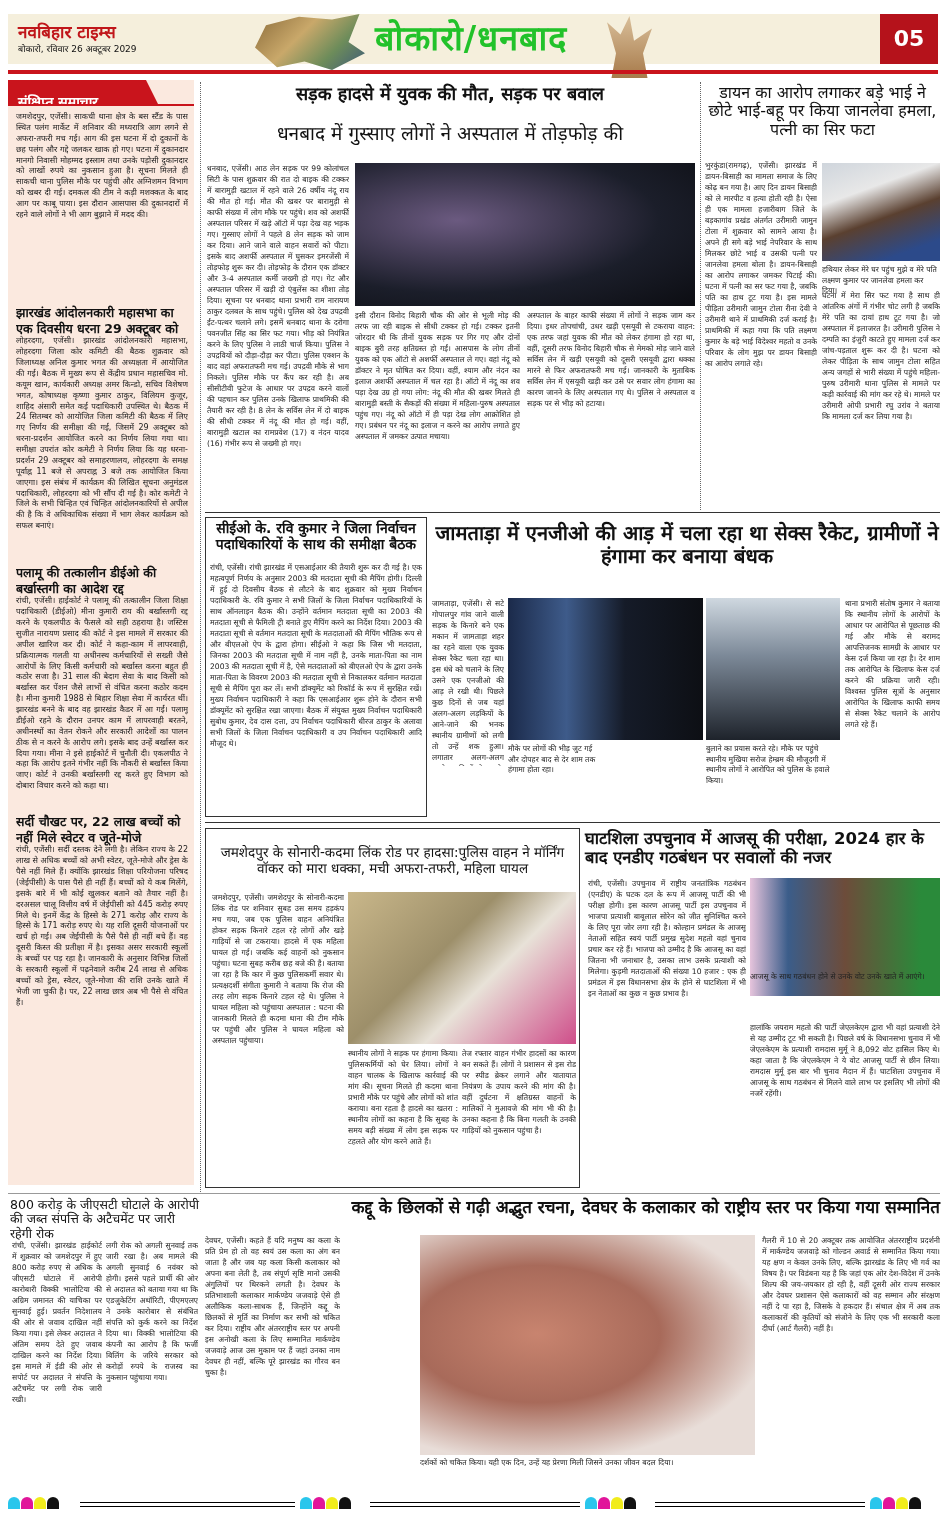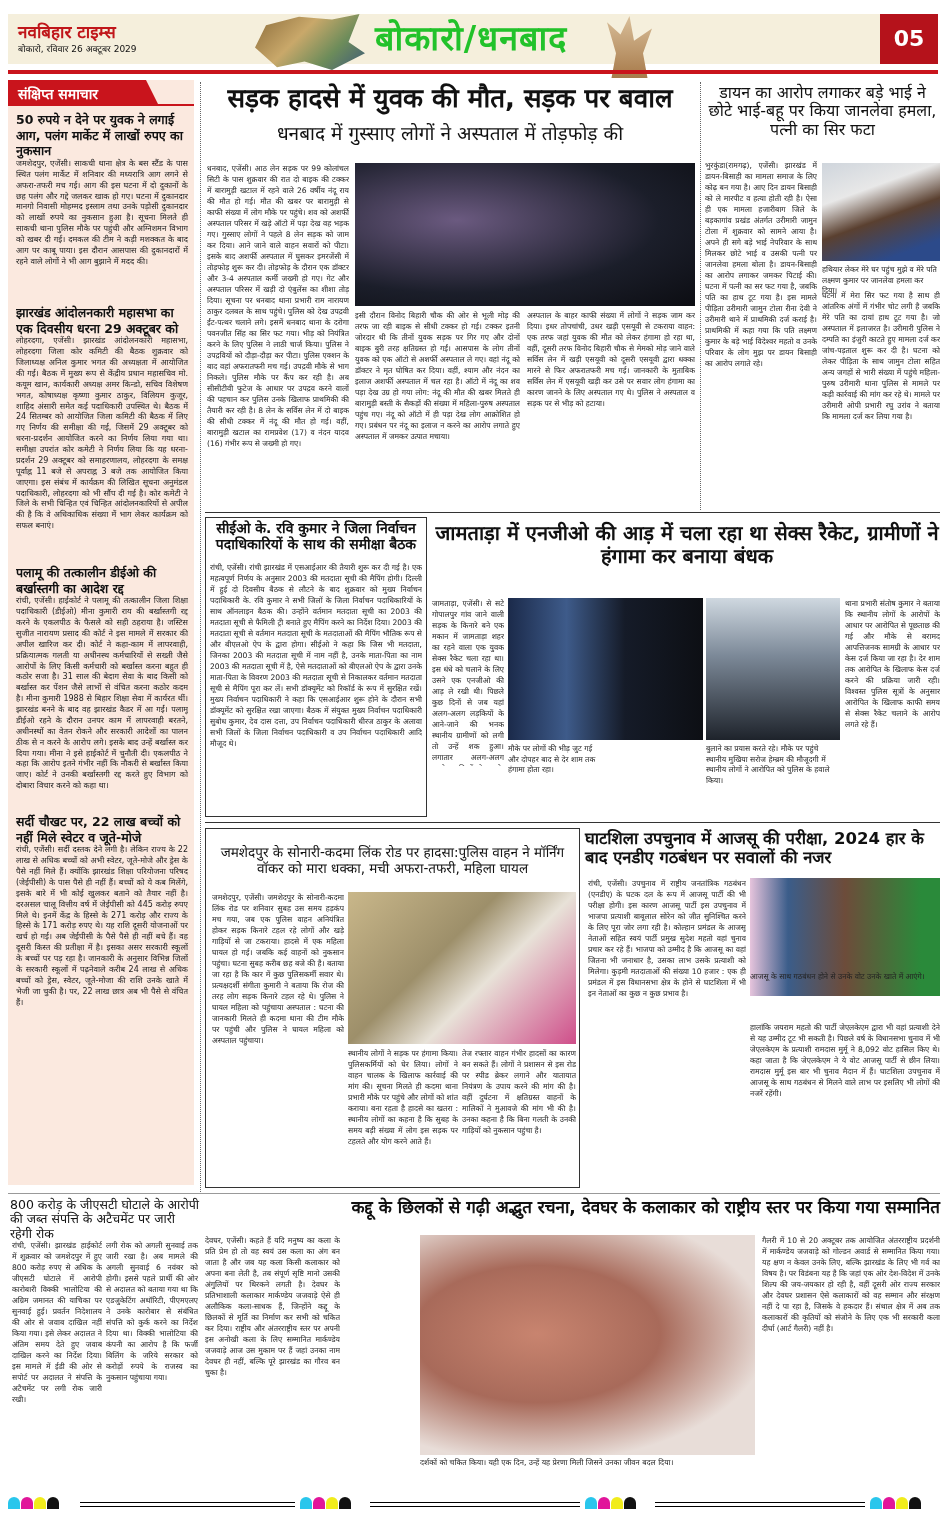--- a/index.html
+++ b/index.html
@@ -7,21 +7,21 @@
   .abs { position: absolute; }
   .masthead { left: 8px; top: 14px; width: 930px; height: 50px; background: #f5efdc; }
   .paper-name { left: 18px; top: 20px; font-size: 17px; font-weight: bold; color: #c0161a; }
   .paper-date { left: 18px; top: 42px; font-size: 9px; color: #111; }
   .map-art { left: 255px; top: 14px; width: 110px; height: 56px; background: linear-gradient(135deg,#8a6b3a,#c9a86a 40%,#6d8c5a 70%,#3d5a7a); clip-path: polygon(10% 20%,40% 5%,70% 10%,95% 0%,85% 50%,100% 70%,70% 100%,45% 85%,20% 95%,0% 60%); }
   .section-title { left: 375px; top: 14px; font-size: 34px; font-weight: bold; color: #22c22a; letter-spacing: 1px; }
   .statue-art { left: 580px; top: 16px; width: 90px; height: 62px; background: linear-gradient(180deg,#d9bf9a,#a77a4a); clip-path: polygon(30% 10%,45% 30%,55% 0%,60% 40%,80% 20%,70% 60%,75% 100%,35% 100%,40% 60%); }
   .page-num { left: 880px; top: 14px; width: 58px; height: 50px; background: #b5121b; color: #fff; font-size: 22px; font-weight: bold; text-align: center; line-height: 50px; }
   .red-rule { left: 8px; top: 70px; width: 930px; height: 4px; background: #c9141c; }
   .sidebar { left: 8px; top: 80px; width: 186px; height: 1105px; background: #fbe9df; }
-  .sidebar-head { left: 8px; top: 80px; width: 150px; height: 24px; background: #c9141c; color: #fff; font-size: 14px; font-weight: bold; padding: 4px 10px; clip-path: polygon(0 0,92% 0,100% 100%,0 100%); }
+  .sidebar-head { left: 8px; top: 80px; width: 150px; height: 24px; background: #c9141c; color: #fff; font-size: 14px; font-weight: bold; padding: 12px 10px; clip-path: polygon(0 0,92% 0,100% 100%,0 100%); }
   .sidebar-rule { left: 8px; top: 104px; width: 186px; height: 2px; background: #c9141c; }
   .brief-h { font-size: 12.5px; font-weight: bold; line-height: 1.25; color: #111; }
   .brief-b { font-size: 8px; line-height: 1.36; color: #222; text-align: justify; }
   .brief { position: absolute; left: 16px; width: 172px; }
   .dotted { border-left: 1px dotted #666; }
   .main-h { font-weight: bold; color: #111; text-align: center; line-height: 1.15; }
   .sub-h { color: #111; text-align: center; }
   .body-col { position: absolute; font-size: 7.6px; line-height: 1.45; text-align: justify; color: #222; overflow: hidden; }
   .photo { position: absolute; overflow: hidden; }
   .caption { position: absolute; font-size: 7.6px; line-height: 1.4; color: #222; }
@@ -41,39 +41,38 @@
 <div class="abs section-title">बोकारो/धनबाद</div>
 <div class="abs statue-art"></div>
 <div class="abs page-num">05</div>
 <div class="abs red-rule"></div>
 
 <div class="abs sidebar"></div>
 <div class="abs sidebar-head">संक्षिप्त समाचार</div>
 <div class="abs sidebar-rule"></div>
 
 <div class="brief" style="top:112px;height:185px;overflow:hidden;">
-  <div class="brief-h">50 रुपये न देने पर युवक ने लगाई आग, पलंग मार्केट में लाखों रुपए का नुकसान</div>
   <div class="brief-b">जमशेदपुर, एजेंसी। साकची थाना क्षेत्र के बस स्टैंड के पास स्थित पलंग मार्केट में शनिवार की मध्यरात्रि आग लगने से अफरा-तफरी मच गई। आग की इस घटना में दो दुकानों के छह पलंग और गद्दे जलकर खाक हो गए। घटना में दुकानदार मानगो निवासी मोहम्मद इस्लाम तथा उनके पड़ोसी दुकानदार को लाखों रुपये का नुकसान हुआ है। सूचना मिलते ही साकची थाना पुलिस मौके पर पहुंची और अग्निशमन विभाग को खबर दी गई। दमकल की टीम ने कड़ी मशक्कत के बाद आग पर काबू पाया। इस दौरान आसपास की दुकानदारों में रहने वाले लोगों ने भी आग बुझाने में मदद की।</div>
 </div>
 <div class="brief" style="top:305px;height:250px;overflow:hidden;">
   <div class="brief-h">झारखंड आंदोलनकारी महासभा का एक दिवसीय धरना 29 अक्टूबर को</div>
   <div class="brief-b">लोहरदगा, एजेंसी। झारखंड आंदोलनकारी महासभा, लोहरदगा जिला कोर कमिटी की बैठक शुक्रवार को जिलाध्यक्ष अनिल कुमार भगत की अध्यक्षता में आयोजित की गई। बैठक में मुख्य रूप से केंद्रीय प्रधान महासचिव मो. कयूम खान, कार्यकारी अध्यक्ष अमर किन्डो, सचिव विशेषण भगत, कोषाध्यक्ष कृष्णा कुमार ठाकुर, विलियम कुजूर, शाहिद अंसारी समेत कई पदाधिकारी उपस्थित थे। बैठक में 24 सितम्बर को आयोजित जिला कमिटी की बैठक में लिए गए निर्णय की समीक्षा की गई, जिसमें 29 अक्टूबर को धरना-प्रदर्शन आयोजित करने का निर्णय लिया गया था। समीक्षा उपरांत कोर कमेटी ने निर्णय लिया कि यह धरना-प्रदर्शन 29 अक्टूबर को समाहरणालय, लोहरदगा के समक्ष पूर्वाह्न 11 बजे से अपराह्न 3 बजे तक आयोजित किया जाएगा। इस संबंध में कार्यक्रम की लिखित सूचना अनुमंडल पदाधिकारी, लोहरदगा को भी सौंप दी गई है। कोर कमेटी ने जिले के सभी चिन्हित एवं चिन्हित आंदोलनकारियों से अपील की है कि वे अधिकाधिक संख्या में भाग लेकर कार्यक्रम को सफल बनाएं।</div>
 </div>
 <div class="brief" style="top:565px;height:262px;overflow:hidden;">
   <div class="brief-h">पलामू की तत्कालीन डीईओ की बर्खास्तगी का आदेश रद्द</div>
   <div class="brief-b">रांची, एजेंसी। हाईकोर्ट ने पलामू की तत्कालीन जिला शिक्षा पदाधिकारी (डीईओ) मीना कुमारी राय की बर्खास्तगी रद्द करने के एकलपीठ के फैसले को सही ठहराया है। जस्टिस सुजीत नारायण प्रसाद की कोर्ट ने इस मामले में सरकार की अपील खारिज कर दी। कोर्ट ने कहा-काम में लापरवाही, प्रक्रियात्मक गलती या अधीनस्थ कर्मचारियों से सख्ती जैसे आरोपों के लिए किसी कर्मचारी को बर्खास्त करना बहुत ही कठोर सजा है। 31 साल की बेदाग सेवा के बाद किसी को बर्खास्त कर पेंशन जैसे लाभों से वंचित करना कठोर कदम है। मीना कुमारी 1988 से बिहार शिक्षा सेवा में कार्यरत थीं। झारखंड बनने के बाद वह झारखंड कैडर में आ गईं। पलामू डीईओ रहने के दौरान उनपर काम में लापरवाही बरतने, अधीनस्थों का वेतन रोकने और सरकारी आदेशों का पालन ठीक से न करने के आरोप लगे। इसके बाद उन्हें बर्खास्त कर दिया गया। मीना ने इसे हाईकोर्ट में चुनौती दी। एकलपीठ ने कहा कि आरोप इतने गंभीर नहीं कि नौकरी से बर्खास्त किया जाए। कोर्ट ने उनकी बर्खास्तगी रद्द करते हुए विभाग को दोबारा विचार करने को कहा था।</div>
 </div>
 <div class="brief" style="top:814px;height:345px;overflow:hidden;">
   <div class="brief-h">सर्दी चौखट पर, 22 लाख बच्चों को नहीं मिले स्वेटर व जूते-मोजे</div>
   <div class="brief-b">रांची, एजेंसी। सर्दी दस्तक देने लगी है। लेकिन राज्य के 22 लाख से अधिक बच्चों को अभी स्वेटर, जूते-मोजे और ड्रेस के पैसे नहीं मिले हैं। क्योंकि झारखंड शिक्षा परियोजना परिषद (जेईपीसी) के पास पैसे ही नहीं हैं। बच्चों को ये कब मिलेंगे, इसके बारे में भी कोई खुलकर बताने को तैयार नहीं है। दरअसल चालू वित्तीय वर्ष में जेईपीसी को 445 करोड़ रुपए मिले थे। इनमें केंद्र के हिस्से के 271 करोड़ और राज्य के हिस्से के 171 करोड़ रुपए थे। यह राशि दूसरी योजनाओं पर खर्च हो गई। अब जेईपीसी के पैसे पैसे ही नहीं बचे हैं। वह दूसरी किस्त की प्रतीक्षा में है। इसका असर सरकारी स्कूलों के बच्चों पर पड़ रहा है। जानकारी के अनुसार विभिन्न जिलों के सरकारी स्कूलों में पढ़नेवाले करीब 24 लाख से अधिक बच्चों को ड्रेस, स्वेटर, जूते-मोजा की राशि उनके खाते में भेजी जा चुकी है। पर, 22 लाख छात्र अब भी पैसे से वंचित हैं।</div>
 </div>
 
 <div class="abs dotted" style="left:200px;top:82px;height:1110px;"></div>
 
-<div class="abs main-h" style="left:205px;top:84px;width:490px;font-size:26px;">सड़क हादसे में युवक की मौत, सड़क पर बवाल</div>
+<div class="abs main-h" style="left:205px;top:84px;width:490px;font-size:18px;">सड़क हादसे में युवक की मौत, सड़क पर बवाल</div>
 <div class="abs sub-h" style="left:205px;top:120px;width:490px;font-size:19px;">धनबाद में गुस्साए लोगों ने अस्पताल में तोड़फोड़ की</div>
 <div class="body-col" style="left:207px;top:163px;width:142px;height:340px;">धनबाद, एजेंसी। आठ लेन सड़क पर 99 कोलांचल सिटी के पास शुक्रवार की रात दो बाइक की टक्कर में बारामुड़ी खटाल में रहने वाले 26 वर्षीय नंदू राय की मौत हो गई। मौत की खबर पर बारामुड़ी से काफी संख्या में लोग मौके पर पहुंचे। शव को अशर्फी अस्पताल परिसर में खड़े ऑटो में पड़ा देख वह भड़क गए। गुस्साए लोगों ने पहले 8 लेन सड़क को जाम कर दिया। आने जाने वाले वाहन सवारों को पीटा। इसके बाद अशर्फी अस्पताल में घुसकर इमरजेंसी में तोड़फोड़ शुरू कर दी। तोड़फोड़ के दौरान एक डॉक्टर और 3-4 अस्पताल कर्मी जख्मी हो गए। गेट और अस्पताल परिसर में खड़ी दो एंबुलेंस का शीशा तोड़ दिया। सूचना पर धनबाद थाना प्रभारी राम नारायण ठाकुर दलबल के साथ पहुंचे। पुलिस को देख उपद्रवी ईंट-पत्थर चलाने लगे। इसमें धनबाद थाना के दरोगा पवनजीत सिंह का सिर फट गया। भीड़ को नियंत्रित करने के लिए पुलिस ने लाठी चार्ज किया। पुलिस ने उपद्रवियों को दौड़ा-दौड़ा कर पीटा। पुलिस एक्शन के बाद वहां अफरातफरी मच गई। उपद्रवी मौके से भाग निकले। पुलिस मौके पर कैंप कर रही है। अब सीसीटीवी फुटेज के आधार पर उपद्रव करने वालों की पहचान कर पुलिस उनके खिलाफ प्राथमिकी की तैयारी कर रही है। 8 लेन के सर्विस लेन में दो बाइक की सीधी टक्कर में नंदू की मौत हो गई। वहीं, बारामुड़ी खटाल का रामप्रवेश (17) व नंदन यादव (16) गंभीर रूप से जख्मी हो गए।</div>
 <div class="photo" style="left:355px;top:163px;width:340px;height:143px;background:radial-gradient(ellipse at 30% 40%,#6b5a80,#1b1e2a 60%,#0c0d12);"></div>
 <div class="body-col" style="left:355px;top:310px;width:165px;height:195px;">इसी दौरान विनोद बिहारी चौक की ओर से भूली मोड़ की तरफ जा रही बाइक से सीधी टक्कर हो गई। टक्कर इतनी जोरदार थी कि तीनों युवक सड़क पर गिर गए और दोनों बाइक बुरी तरह क्षतिग्रस्त हो गईं। आसपास के लोग तीनों युवक को एक ऑटो से अशर्फी अस्पताल ले गए। वहां नंदू को डॉक्टर ने मृत घोषित कर दिया। वहीं, श्याम और नंदन का इलाज अशर्फी अस्पताल में चल रहा है। ऑटो में नंदू का शव पड़ा देख उग्र हो गया लोग: नंदू की मौत की खबर मिलते ही बारामुड़ी बस्ती के सैकड़ों की संख्या में महिला-पुरुष अस्पताल पहुंच गए। नंदू को ऑटो में ही पड़ा देख लोग आक्रोशित हो गए। प्रबंधन पर नंदू का इलाज न करने का आरोप लगाते हुए अस्पताल में जमकर उत्पात मचाया।</div>
 <div class="body-col" style="left:527px;top:310px;width:168px;height:195px;">अस्पताल के बाहर काफी संख्या में लोगों ने सड़क जाम कर दिया। इधर तोपचांची, उधर खड़ी एसयूवी से टकराया वाहन: एक तरफ जहां युवक की मौत को लेकर हंगामा हो रहा था, वहीं, दूसरी तरफ विनोद बिहारी चौक से मेमको मोड़ जाने वाले सर्विस लेन में खड़ी एसयूवी को दूसरी एसयूवी द्वारा धक्का मारने से फिर अफरातफरी मच गई। जानकारी के मुताबिक सर्विस लेन में एसयूवी खड़ी कर उसे पर सवार लोग हंगामा का कारण जानने के लिए अस्पताल गए थे। पुलिस ने अस्पताल व सड़क पर से भीड़ को हटाया।</div>
 
 <div class="abs dotted" style="left:700px;top:82px;height:428px;"></div>
 <div class="abs main-h" style="left:705px;top:84px;width:235px;font-size:16px;font-weight:normal;">डायन का आरोप लगाकर बड़े भाई ने छोटे भाई-बहू पर किया जानलेवा हमला, पत्नी का सिर फटा</div>
 <div class="body-col" style="left:705px;top:160px;width:112px;height:348px;">भुरकुंडा(रामगढ़), एजेंसी। झारखंड में डायन-बिसाही का मामला समाज के लिए कोढ़ बन गया है। आए दिन डायन बिसाही को ले मारपीट व हत्या होती रही है। ऐसा ही एक मामला हजारीबाग जिले के बड़कागांव प्रखंड अंतर्गत उरीमारी जामुन टोला में शुक्रवार को सामने आया है। अपने ही सगे बड़े भाई नेपरिवार के साथ मिलकर छोटे भाई व उसकी पत्नी पर जानलेवा हमला बोला है। डायन-बिसाही का आरोप लगाकर जमकर पिटाई की। घटना में पत्नी का सर फट गया है, जबकि पति का हाथ टूट गया है। इस मामले पीड़िता उरीमारी जामुन टोला रीना देवी ने उरीमारी थाने में प्राथमिकी दर्ज कराई है। प्राथमिकी में कहा गया कि पति लक्ष्मण कुमार के बड़े भाई विदेश्वर महतो व उनके परिवार के लोग मुझ पर डायन बिसाही का आरोप लगाते रहे।</div>
 <div class="photo" style="left:822px;top:163px;width:118px;height:98px;background:linear-gradient(160deg,#cfd5dc 0%,#e8e8e8 30%,#5a4030 55%,#2c4a8a 85%);"></div>

